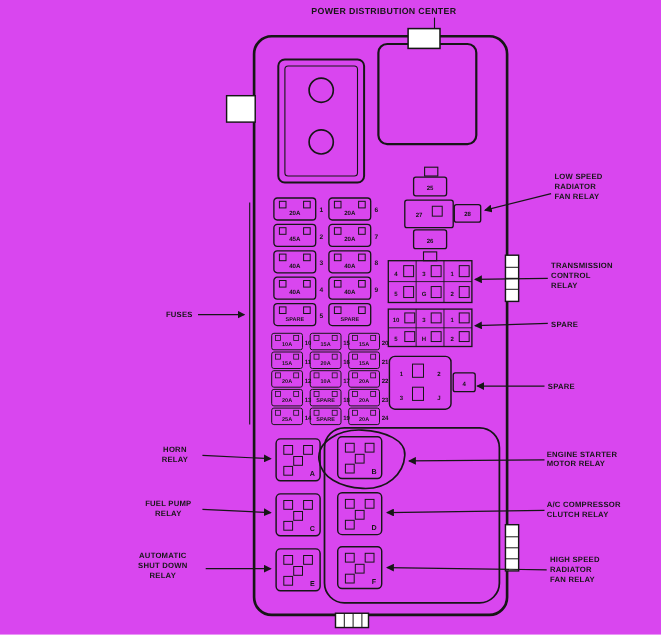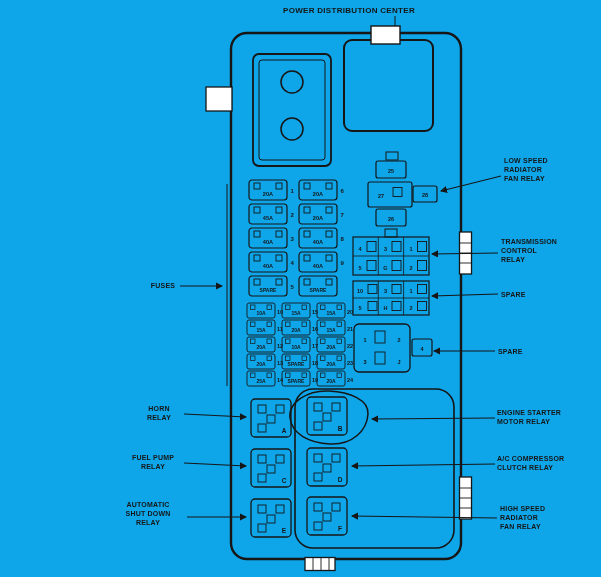--- a/index.html
+++ b/index.html
@@ -1,17 +1,17 @@
 <!DOCTYPE html>
 <html><head>
 <meta charset="utf-8">
 <style>
   *{box-sizing:border-box}
   html,body{margin:0;padding:0;background:#ffffff}
-  .stage{position:relative;width:601px;height:577px;background:#0ea5e9;overflow:hidden;font-family:"Liberation Sans",sans-serif}
+  .stage{position:relative;width:601px;height:577px;background:#d946ef;overflow:hidden;font-family:"Liberation Sans",sans-serif}
   svg{display:block}
   text{font-family:"Liberation Sans",sans-serif;font-weight:bold;fill:#161616}
   .t-title{font-size:8px;letter-spacing:.3px}
   .t-lbl{font-size:7px;letter-spacing:.2px}
   .t-amp{font-size:5.6px}
   .t-amp-s{font-size:5px}
   .t-num{font-size:6px}
   .t-num-s{font-size:5.5px}
   .t-pin{font-size:5.5px}
   .t-letter{font-size:6.5px}

